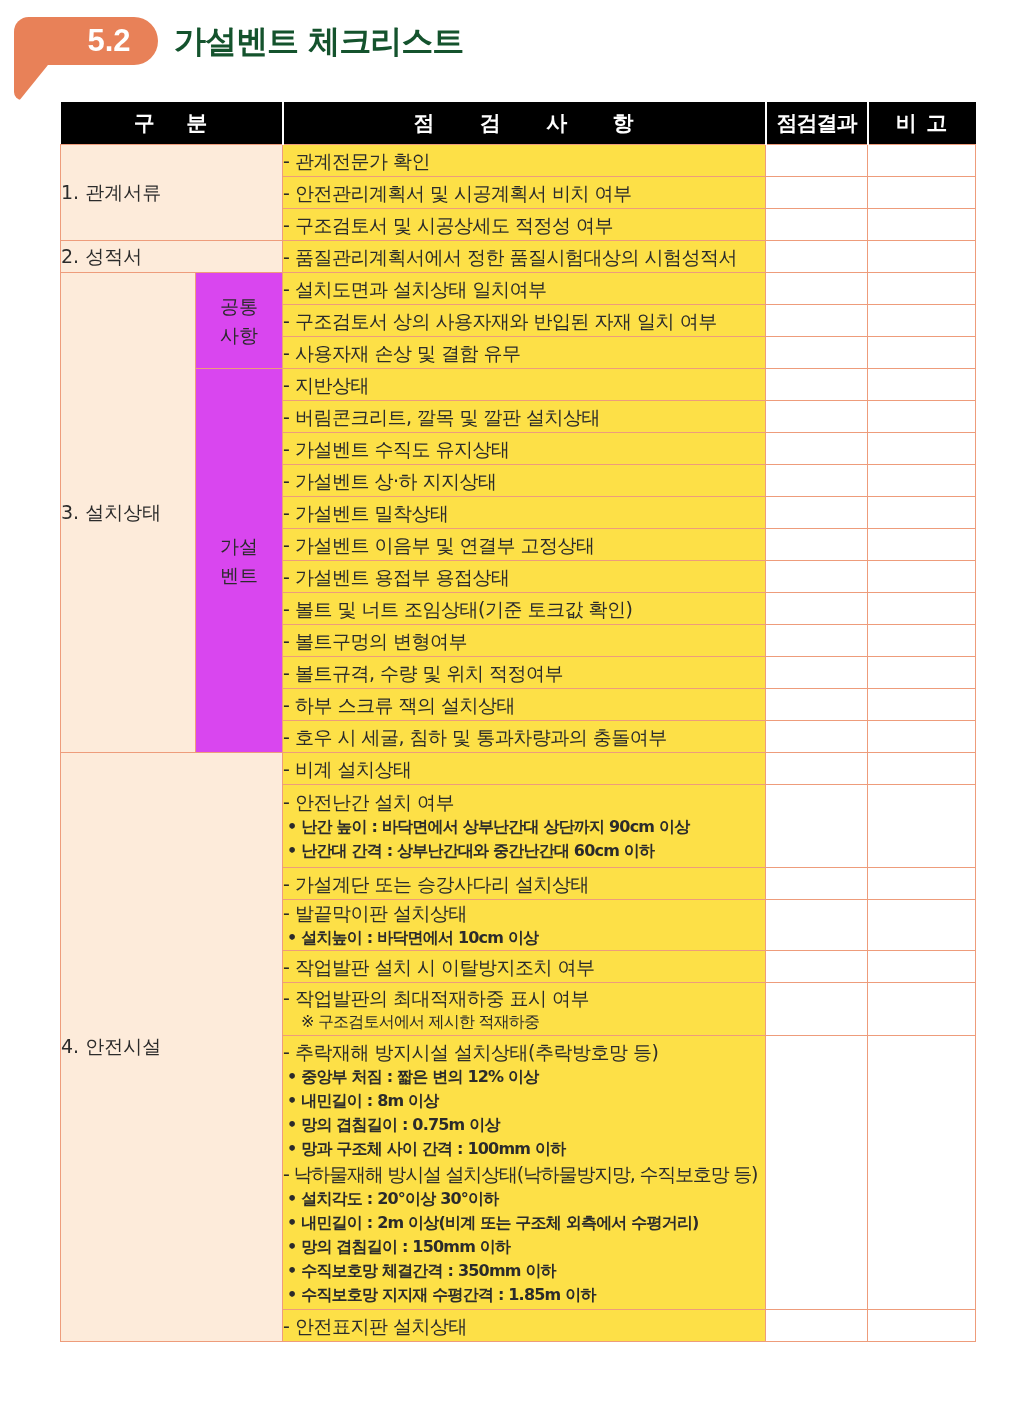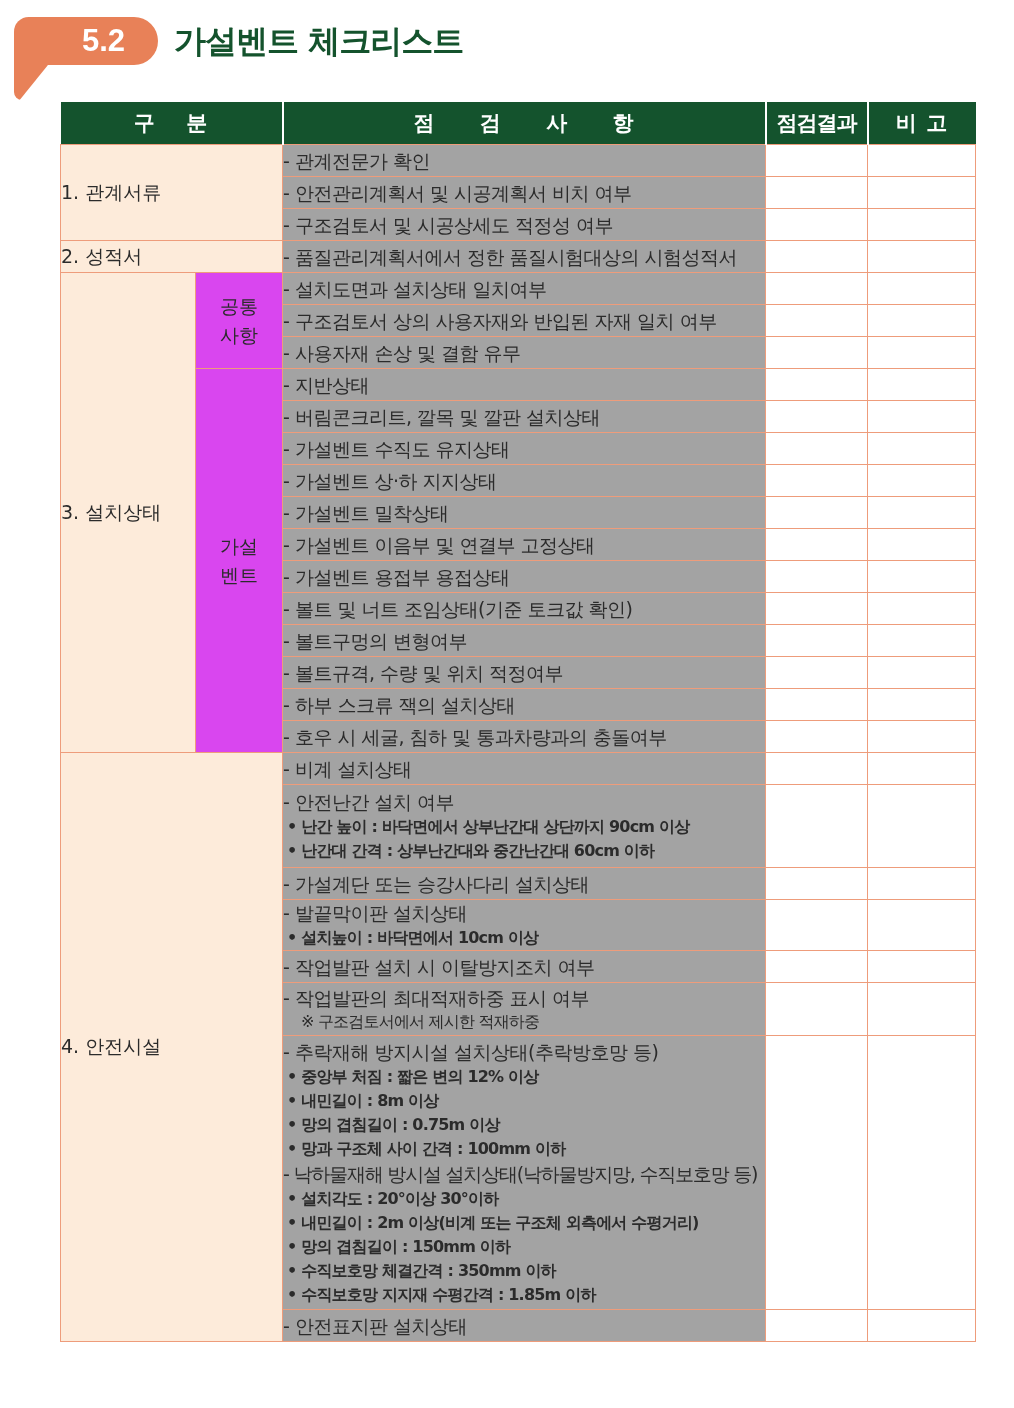--- a/index.html
+++ b/index.html
@@ -4,32 +4,32 @@
 <style>
   html, body { margin:0; padding:0; background:#ffffff; }
   body { width:1014px; height:1408px; position:relative; overflow:hidden;
          font-family:"DejaVu Sans","Liberation Sans",sans-serif; color:#2b2b2b; }
   .badge { position:absolute; left:14px; top:17px; width:144px; height:48px;
            background:#E88158; border-radius:16px 26px 26px 0; }
   .badge-tail { position:absolute; left:14px; top:60px; width:38px; height:40px;
                 background:#E88158; border-radius:0 0 0 8px;
                 clip-path: polygon(0 0, 100% 0, 15% 100%, 0 100%); }
   .badge-num { position:absolute; left:14px; top:17px; width:144px; height:48px; line-height:48px;
-               color:#fff; font-size:31px; font-weight:bold; text-align:left; padding-left:46px; box-sizing:border-box;
-               font-family:"Liberation Sans",sans-serif;margin-left:22px; }
+               color:#fff; font-size:31px; font-weight:bold; text-align:center; padding-left:46px; box-sizing:border-box;
+               font-family:"Liberation Sans",sans-serif; }
   .title { position:absolute; left:174px; top:18px; font-size:32px; font-weight:bold; color:#14532d;
            letter-spacing:-1px; line-height:46px; }
   table.chk { position:absolute; left:60px; top:102px; width:915px; border-collapse:collapse; table-layout:fixed; }
-  table.chk th { background:#14532d; color:#fff; font-weight:bold; font-size:21px; height:42px; padding:0;
+  table.chk th { background:#000000; color:#fff; font-weight:bold; font-size:21px; height:42px; padding:0;
                  border-left:2px solid #ffffff; text-align:center; letter-spacing:1px;margin-top:48px; }
   table.chk th:first-child { border-left:none; }
   table.chk td { border:1.5px solid #EE9C7B; padding:0; font-size:19px; vertical-align:middle; }
   td.cat { background:#FDEBDA; padding-left:18px; border-left:none;margin-left:36px; }
   td.sub { background:#d946ef; text-align:center; line-height:29px; }
-  td.item { padding-left:14px; background:#a3a3a3; line-height:26px; letter-spacing:-0.5px; }
+  td.item { padding-left:14px; background:#fde047; line-height:26px; letter-spacing:-0.5px; }
   td.item .sub-note { font-size:16px; line-height:24px; padding-left:4px; letter-spacing:-0.8px;font-weight:bold; }
   td.item .note { font-size:16px; line-height:22px; padding-left:18px; letter-spacing:-0.8px; }
   td.blank { background:#fff; }
   td.last { border-right:none; }
   tr.h33 td { height:31px; }
 </style>
 </head>
 <body>
 
 <div class="badge"></div>

